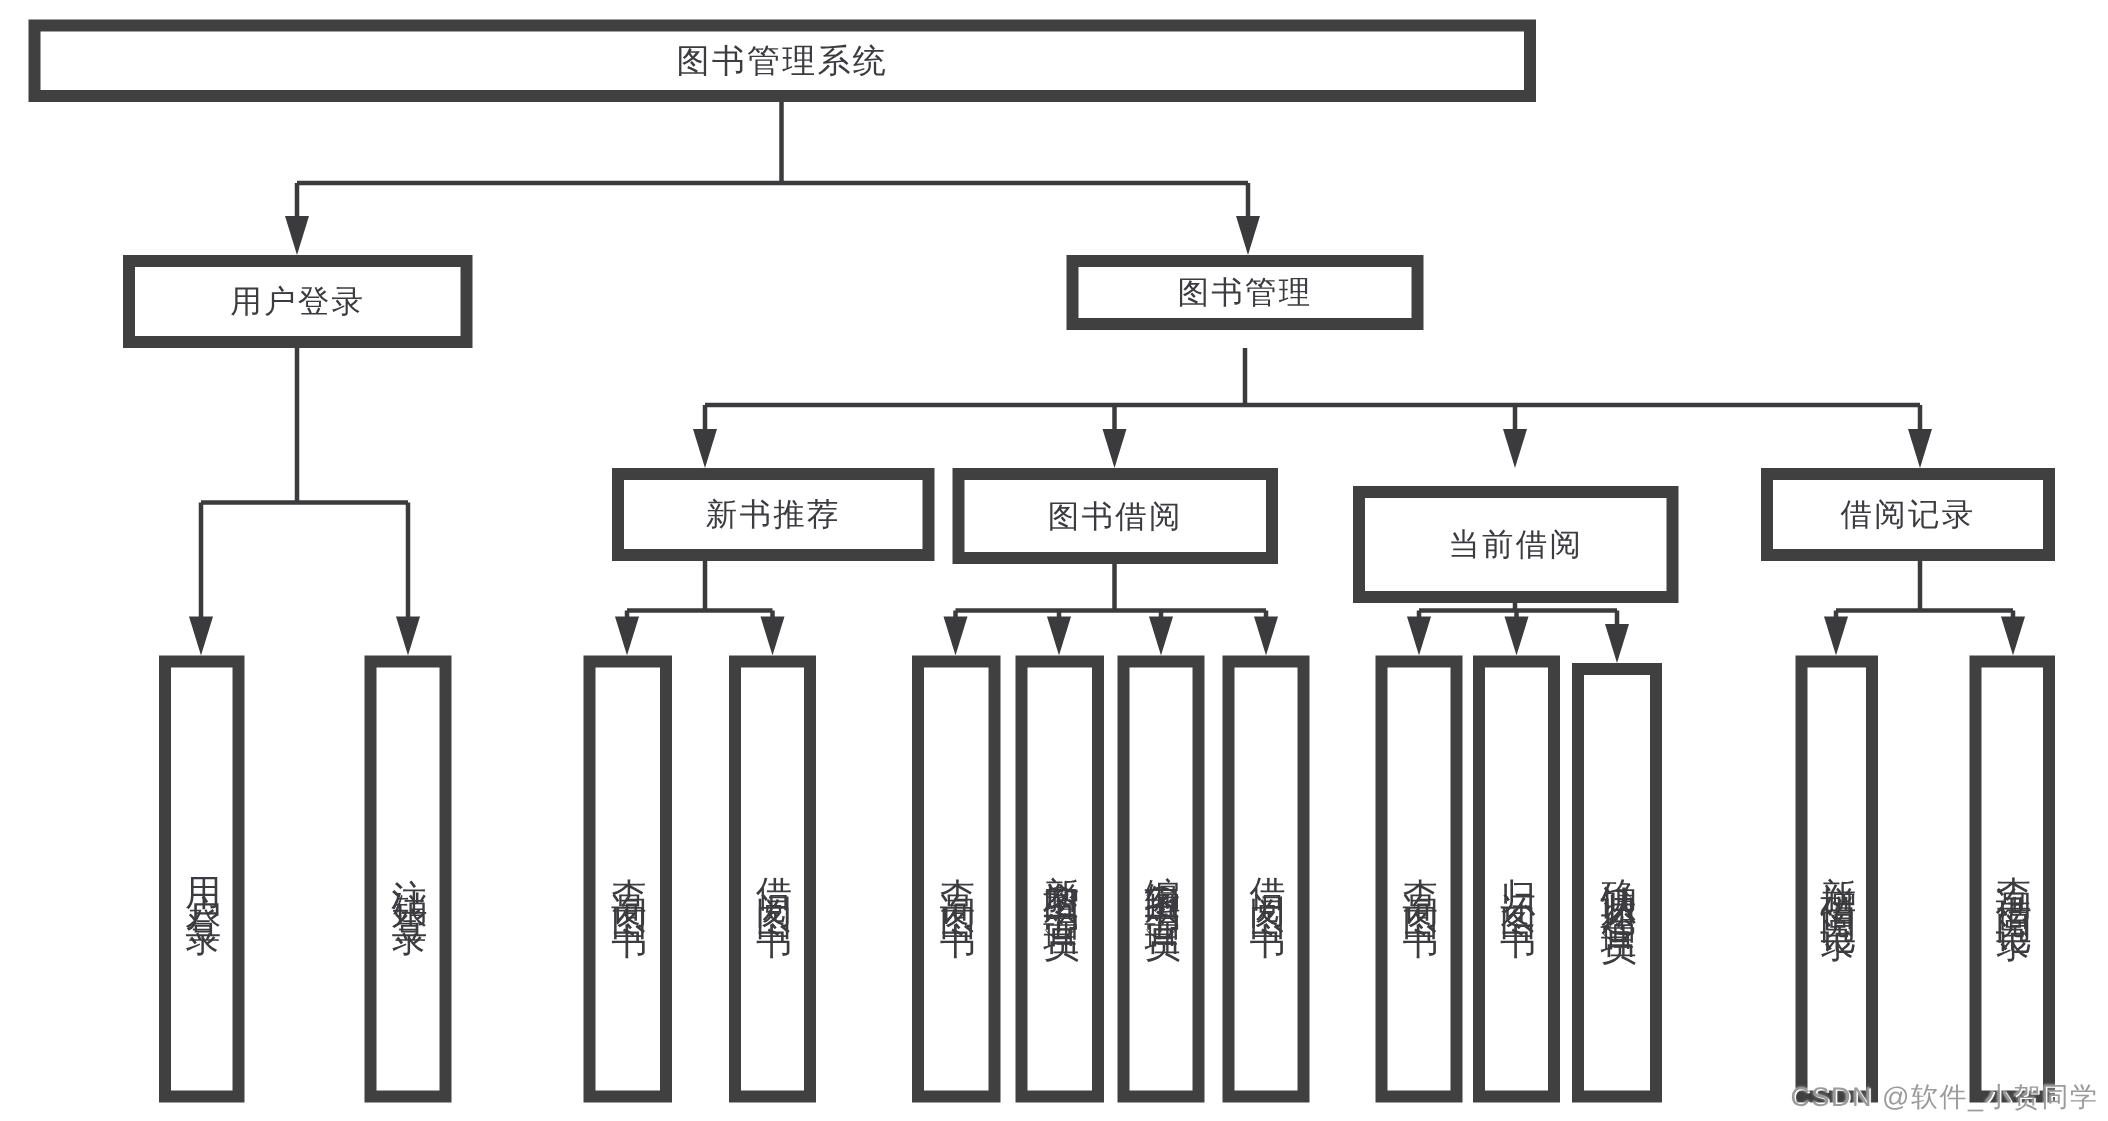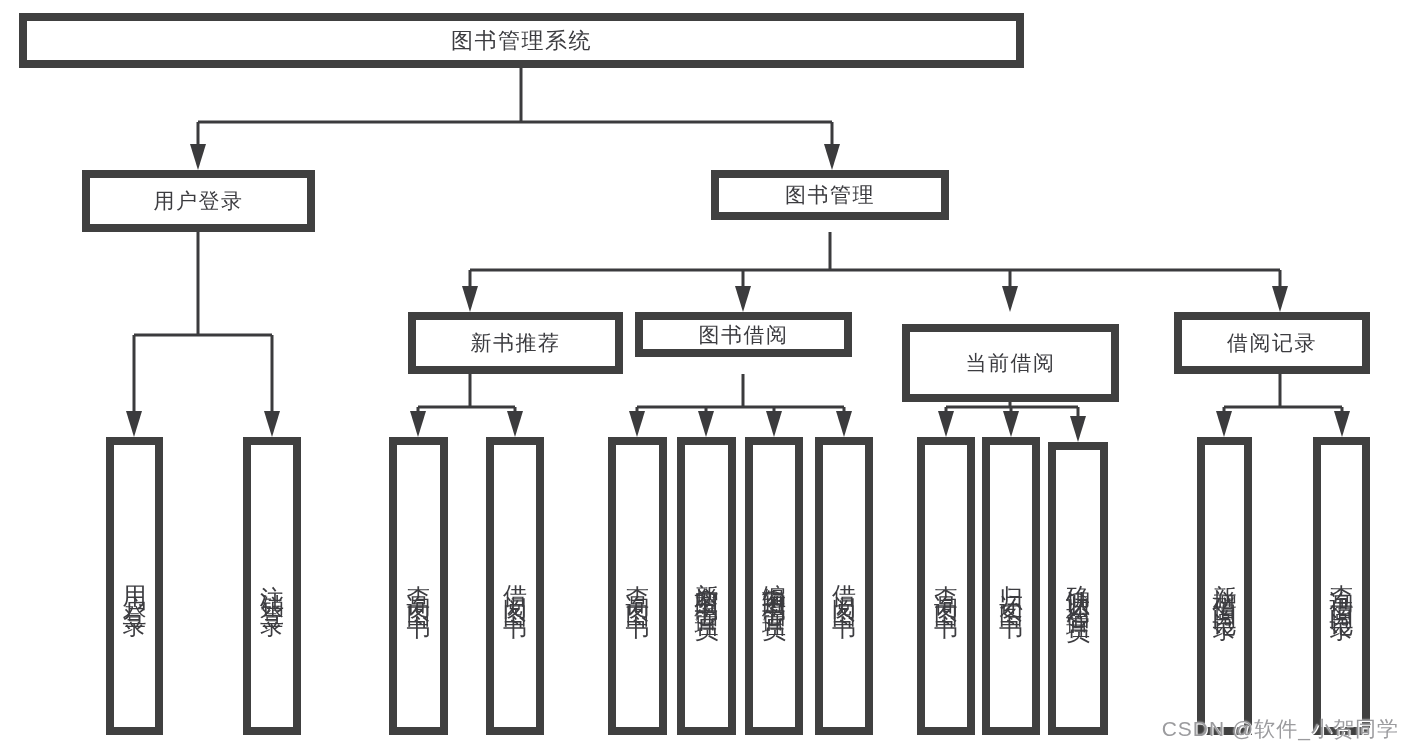--- a/index.html
+++ b/index.html
@@ -30,21 +30,21 @@
     line-height:1;
     white-space:nowrap;
   }
   .s4 { letter-spacing:10px; }
   .s6 { letter-spacing:7px; }
   .s9 { letter-spacing:5px; }
   .watermark {
     position:absolute;
     right:6px; bottom:4px;
     z-index:2;
-    font-size:21px;
+    font-size:18px;
     color:rgba(150,150,153,0.95);
     text-shadow:0 0 2px #ffffff, 1px 1px 0 #ffffff;
     letter-spacing:1px;
     white-space:nowrap;
   }
 </style>
 </head>
 <body>
 
 <div class="canvas">
@@ -122,21 +122,21 @@
   <div class="box h" style="left:82px;top:170px;width:233px;height:62px;">
     <span>用户登录</span>
   </div>
   <div class="box h" style="left:711px;top:170px;width:238px;height:50px;">
     <span>图书管理</span>
   </div>
 
   <div class="box h" style="left:363px;top:312px;width:215px;height:62px;margin-left:45px;">
     <span>新书推荐</span>
   </div>
-  <div class="box h" style="left:635px;top:312px;width:217px;height:45px;align-items:flex-end;">
+  <div class="box h" style="left:635px;top:312px;width:217px;height:64px;">
     <span>图书借阅</span>
   </div>
   <div class="box h" style="left:902px;top:324px;width:217px;height:78px;">
     <span>当前借阅</span>
   </div>
   <div class="box h" style="left:1174px;top:312px;width:196px;height:62px;">
     <span>借阅记录</span>
   </div>
 
   <div class="box v s4" style="left:106px;top:437px;width:57px;height:298px;">

